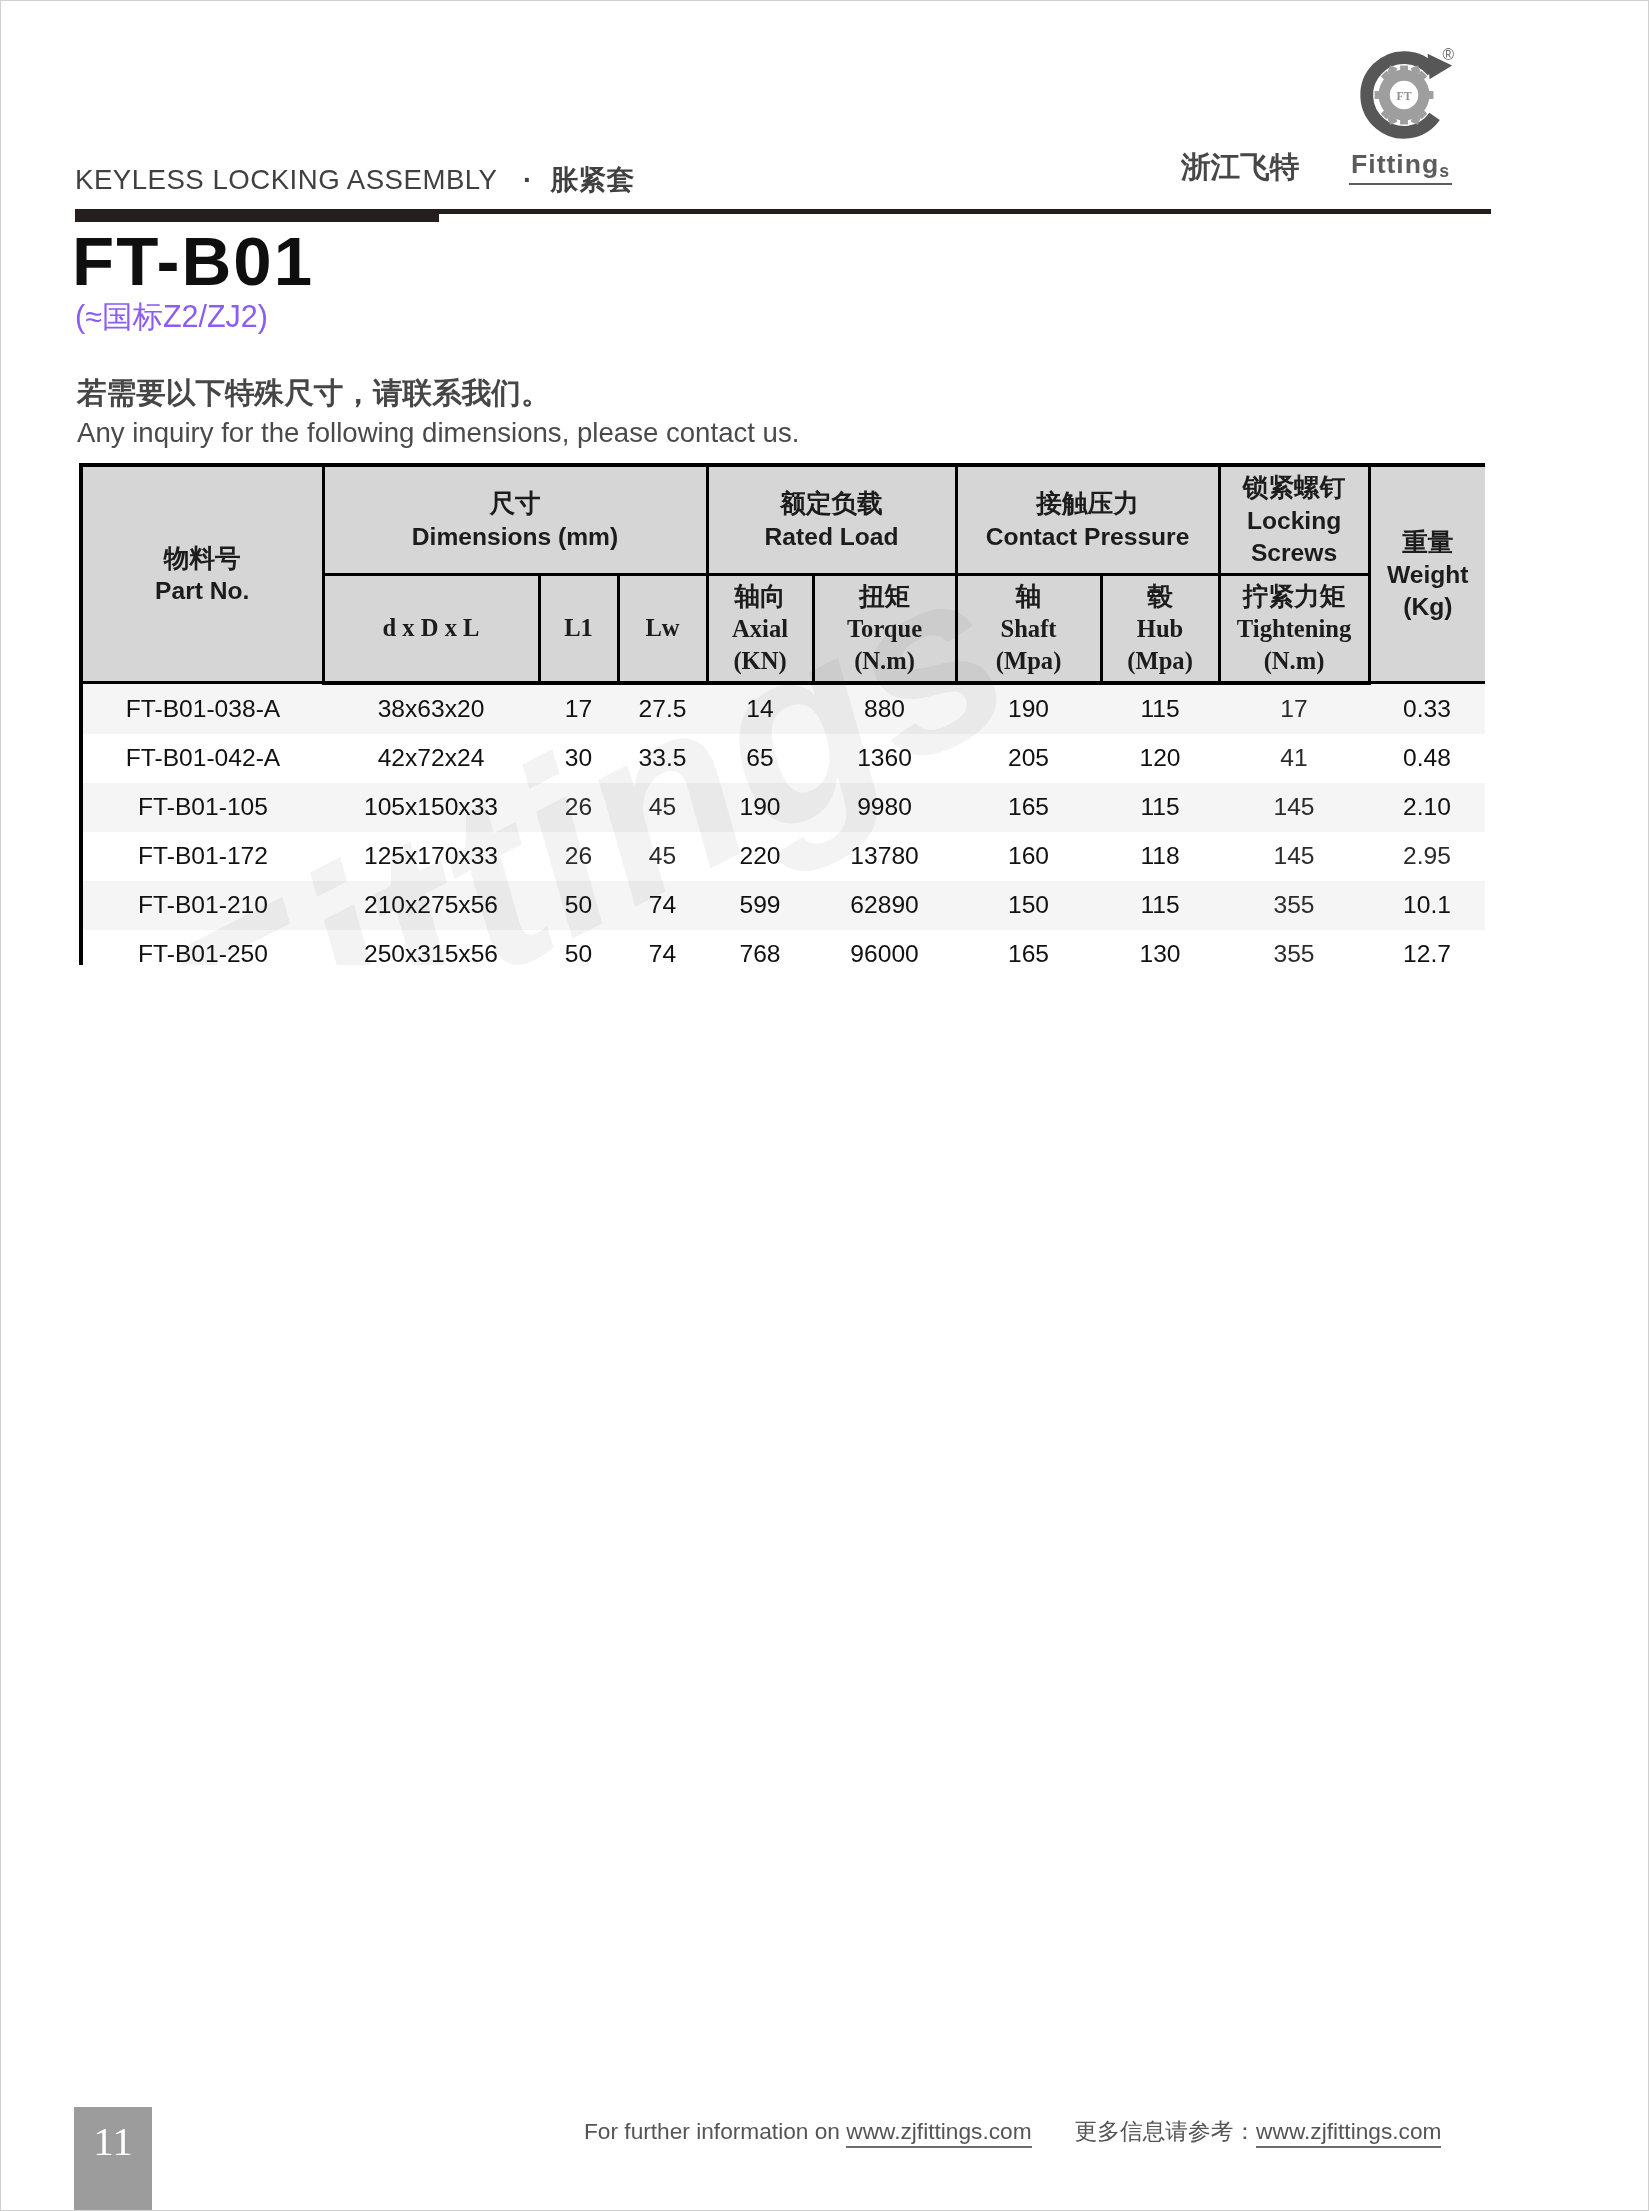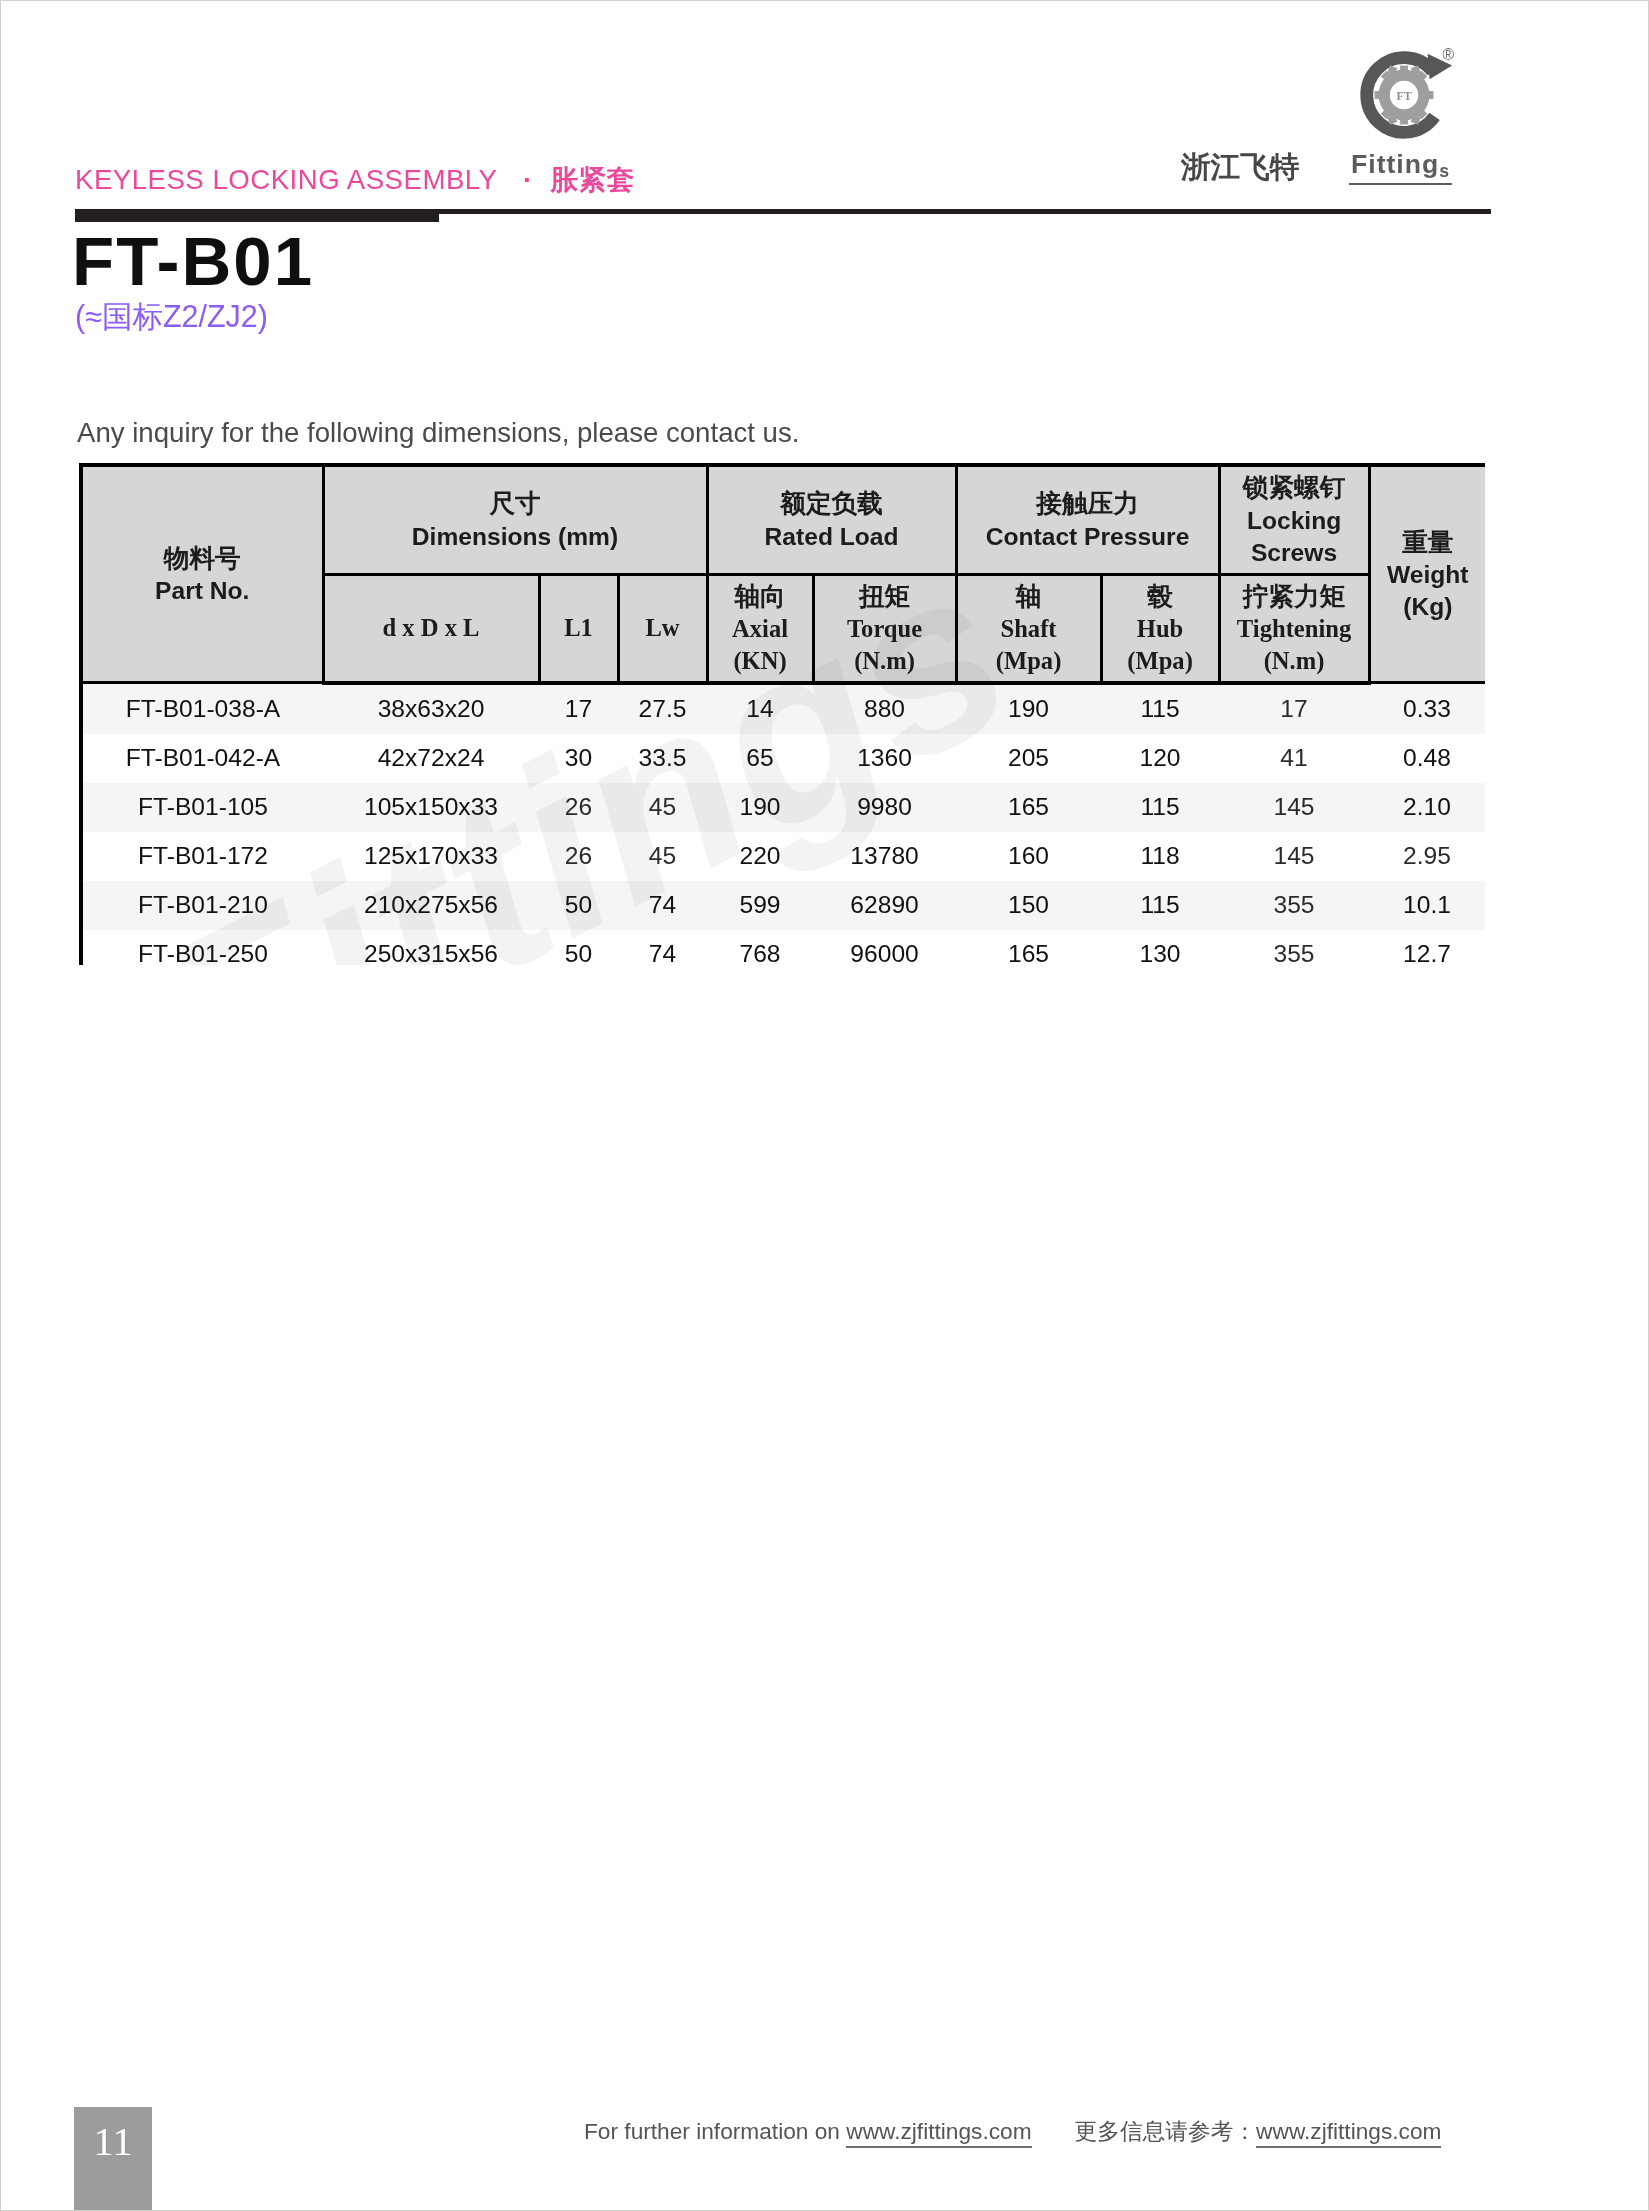--- a/index.html
+++ b/index.html
@@ -10,21 +10,21 @@
     margin:0 auto;
     font-family:"Liberation Sans","DejaVu Sans",sans-serif;
     color:#1c1c1c;
     box-sizing:border-box;
     border:1px solid #d0d0d0;
     overflow:hidden;
   }
   
   .heading{
     position:absolute;left:74px;top:160px;
-    font-size:27.6px;letter-spacing:0.5px;color:#ec4899;
+    font-size:27.6px;letter-spacing:0.5px;color:#404040;
     white-space:nowrap;
   }
   .heading .sep{margin:0 17.7px 0 25.6px;font-weight:bold;}
   .heading .zh{font-weight:bold;}
   .rule-thick{position:absolute;left:74px;top:208px;width:364px;height:12.8px;background:var(--rule-black,#241f1e);}
   .rule-thin{position:absolute;left:438px;top:208px;width:1052px;height:4.9px;background:var(--rule-black,#241f1e);}
 
   .model{
     position:absolute;left:71px;top:221px;
     font-size:69px;font-weight:bold;letter-spacing:2px;color:#0f0f0f;
@@ -135,20 +135,21 @@
       <circle cx="52" cy="56" r="14.5" fill="#ffffff"></circle>
       <text x="52" y="61" text-anchor="middle" font-family="Liberation Serif, DejaVu Serif, serif" font-weight="bold" font-size="12" fill="#8f8f8f">FT</text>
     </g>
     <text x="97" y="20" text-anchor="middle" font-size="16" fill="#6a6a6a">®</text>
   </svg>
   <div class="wordmark"><span>Fitting</span><span class="sub">s</span></div>
 
   <div class="model">FT-B01</div>
   <div class="standard">(≈国标Z2/ZJ2)</div>
 
+  <div class="note-zh">若需要以下特殊尺寸，请联系我们。</div>
   <div class="note-en">Any inquiry for the following dimensions, please contact us.</div>
 
   <div class="table-wrap">
     <table class="spec">
       <colgroup>
         <col style="width:242px">
           <col style="width:216px">
           <col style="width:79px">
           <col style="width:89px">
         <col style="width:106px">

